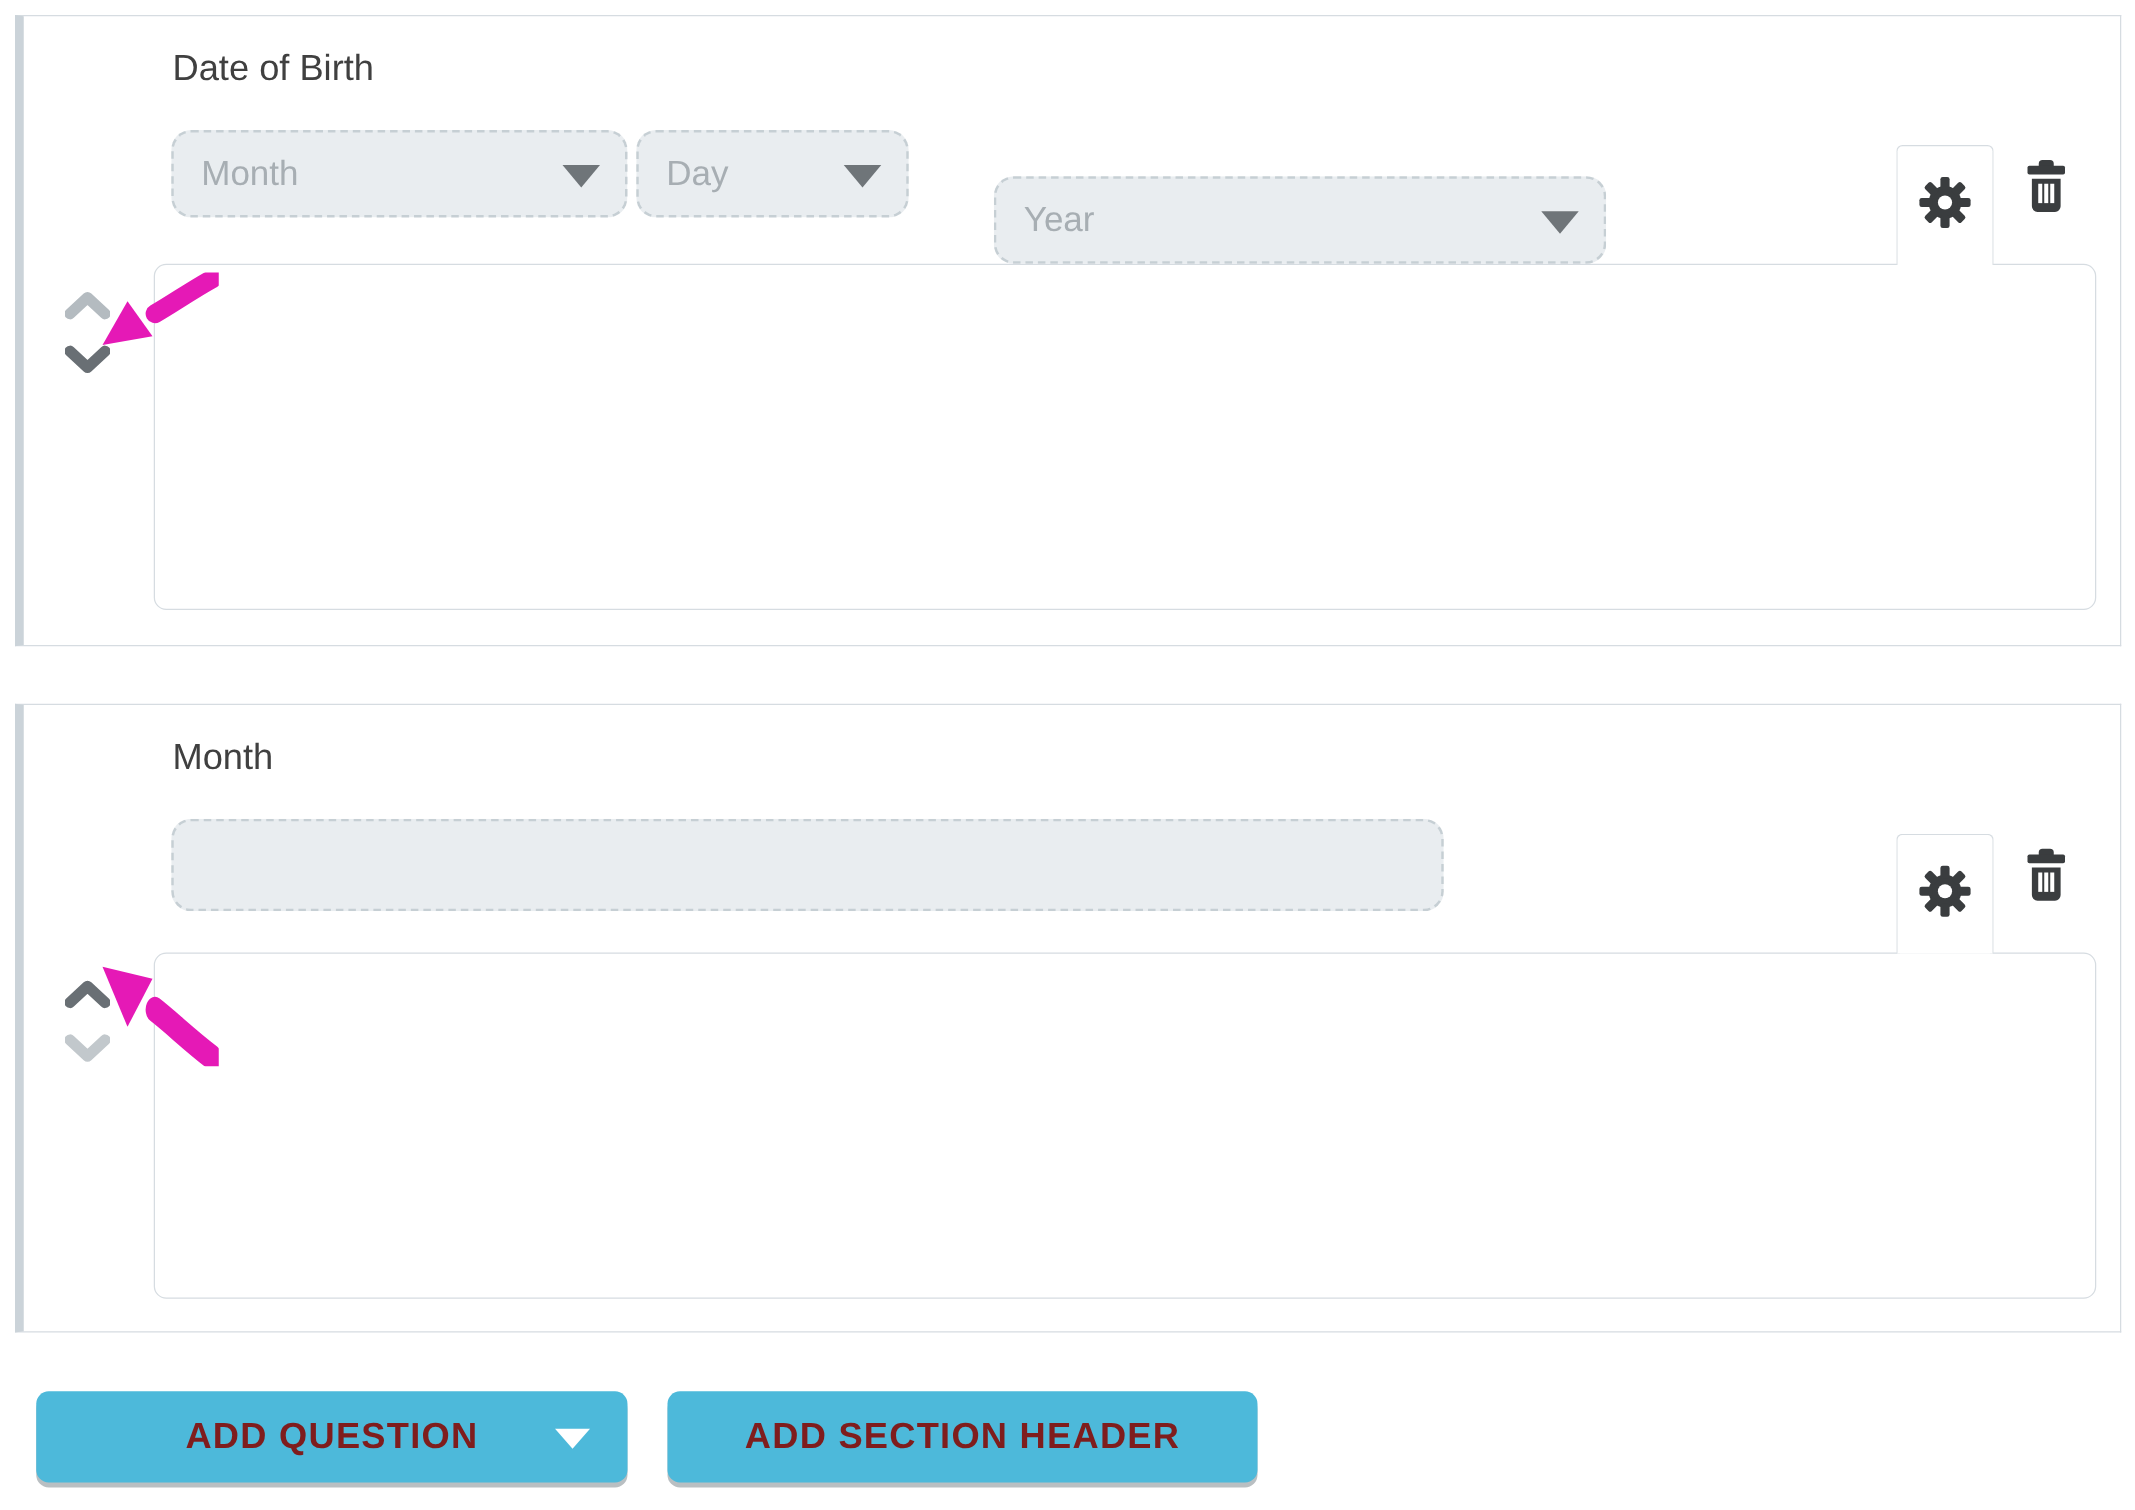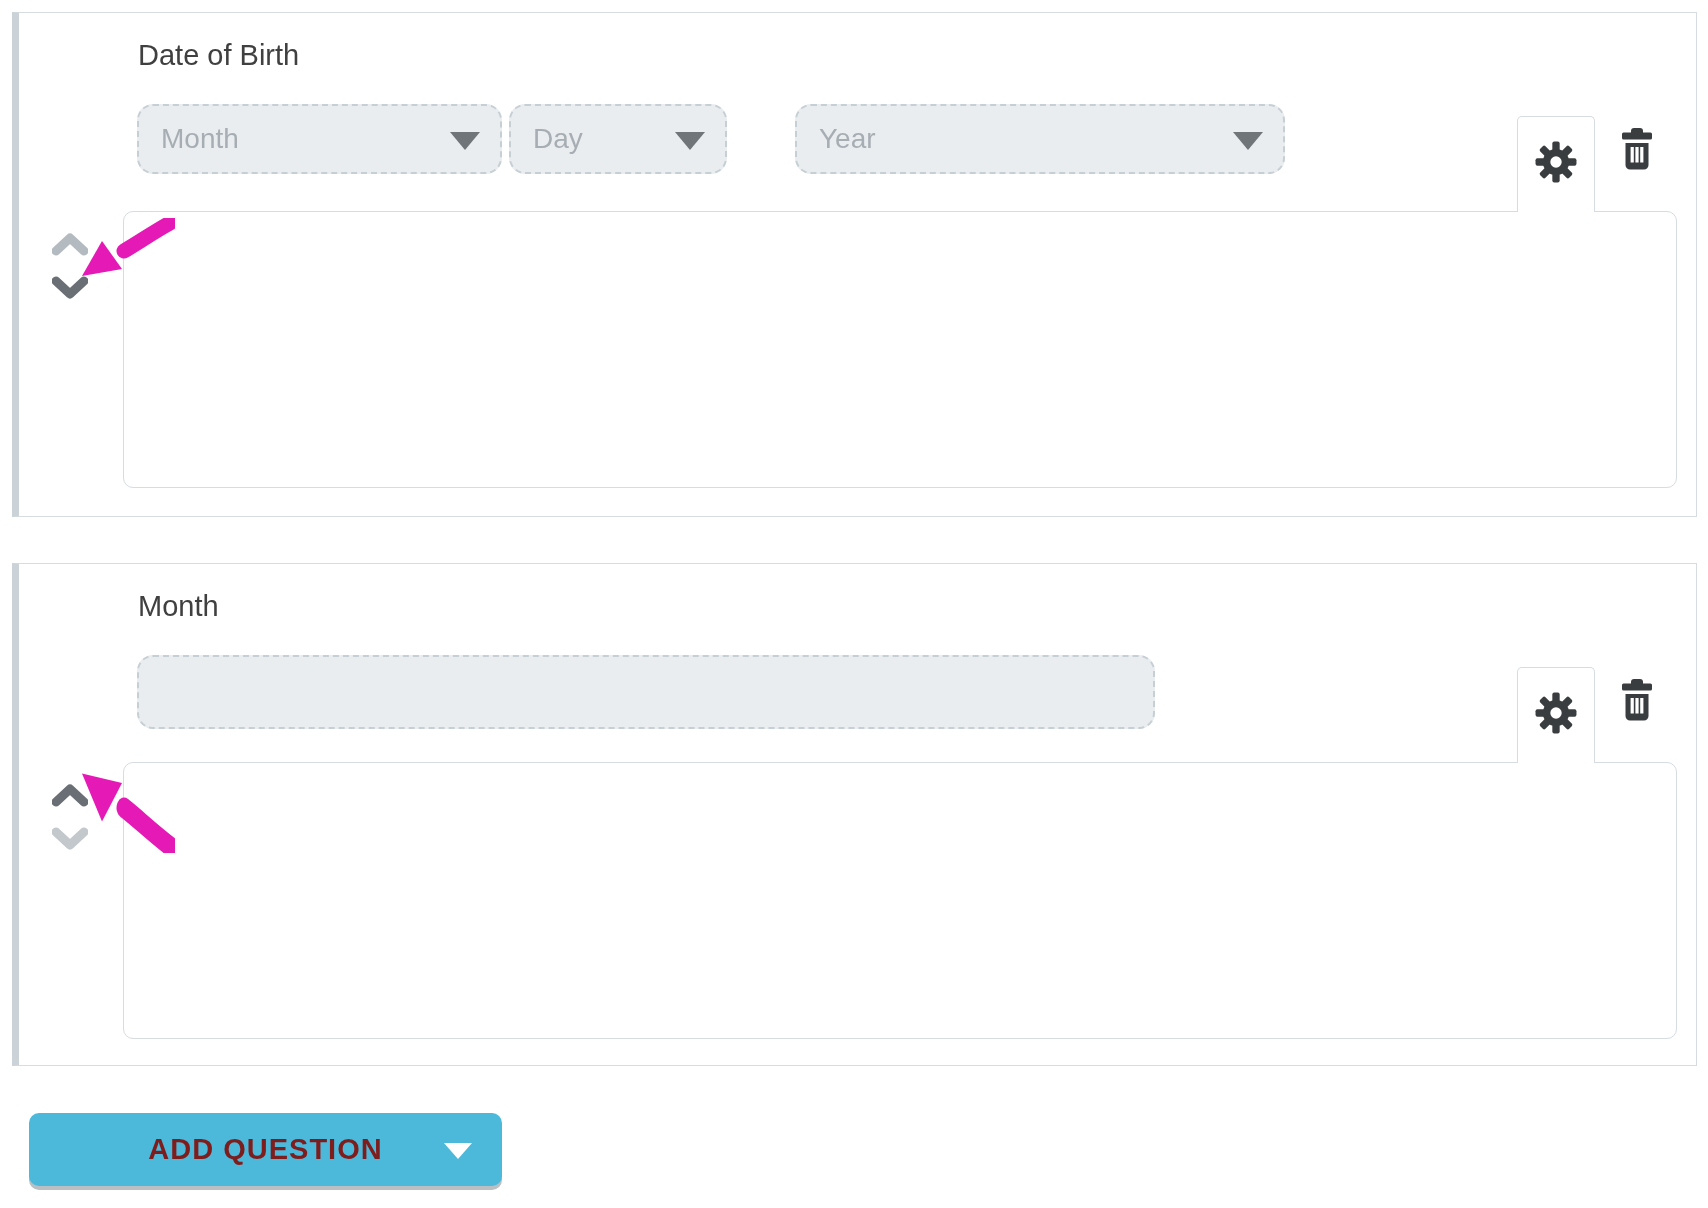--- a/index.html
+++ b/index.html
@@ -18,21 +18,21 @@
   
   .dashed-field { position:absolute; top:91px; height:70px; background:#e9edf0;
                   border:2px dashed #c6cfd4; border-radius:16px; }
   .dashed-field .ph { position:absolute; left:22px; top:0; line-height:66px;
                       font-size:28px; color:#a7aeb3; }
   .caret { width:0; height:0; border-left:15px solid transparent; border-right:15px solid transparent;
            border-top:18px solid #6f7579; }
   .dashed-field .caret { position:absolute; right:20px; top:26px; }
   .f-month { left:118px; width:365px; }
   .f-day   { left:490px; width:218px; }
-  .f-year  { left:776px; width:490px; }
+  .f-year  { left:776px; width:490px;margin-top:37px; }
   .f-phone { left:118px; width:1018px; height:74px; }
 
   
   .settings-tab { position:absolute; left:1498px; top:103px; width:78px; height:96px;
                   background:#fff; border:1px solid #d6dce1; border-bottom:none;
                   border-radius:5px 5px 0 0; z-index:3; text-align:center; cursor:pointer; }
   .settings-tab svg { margin-top:24px; }
   .trash-btn { position:absolute; left:1600px; top:114px; width:38px; height:46px; z-index:3; cursor:pointer; }
 
   
@@ -240,14 +240,17 @@
 
   <svg class="annot annot2" width="95" height="85" viewBox="0 0 95 62" preserveAspectRatio="none">
     <path d="M90,57 C72,47 58,37 44,29" fill="none" stroke="#e519b6" stroke-width="15" stroke-linecap="round"></path>
     <polygon points="2,4 22,39 42,11" fill="#e519b6"></polygon>
   </svg>
 
   <div class="btn btn-add-q">
     <span>ADD QUESTION</span>
     <span class="caret"></span>
   </div>
+  <div class="btn btn-add-h">
+    <span>ADD SECTION HEADER</span>
+  </div>
 
 </div>
 
 </body></html>

